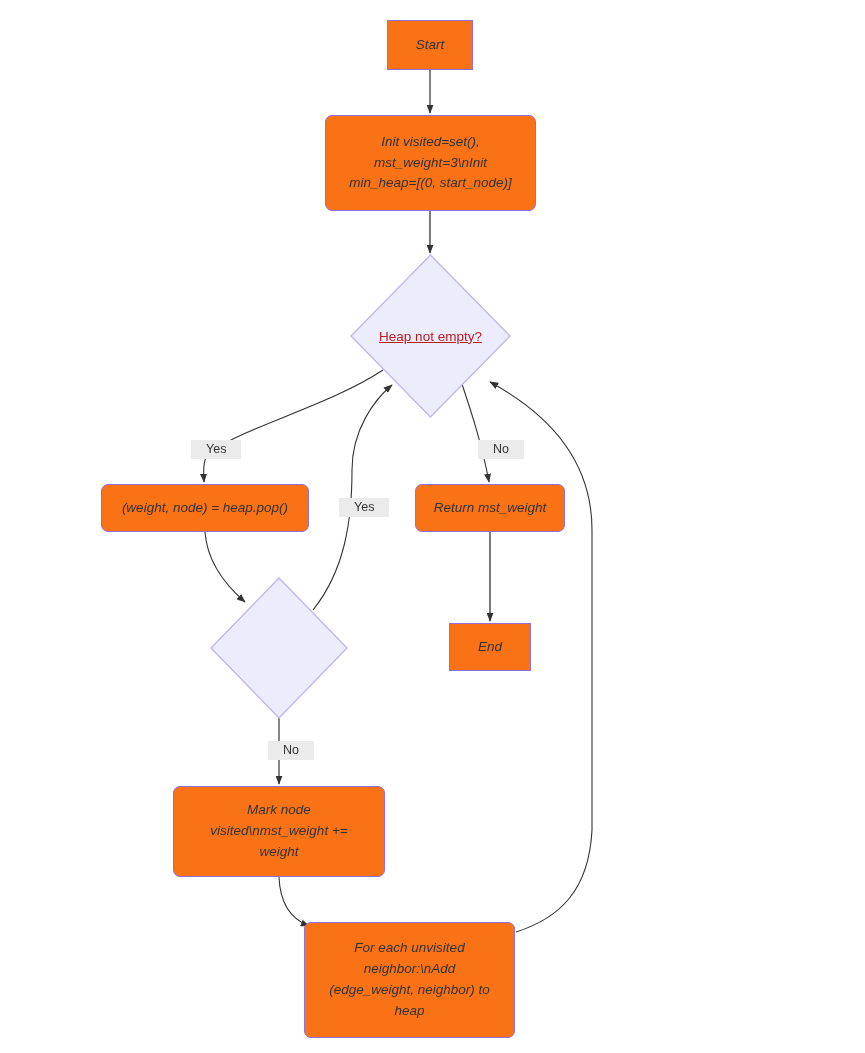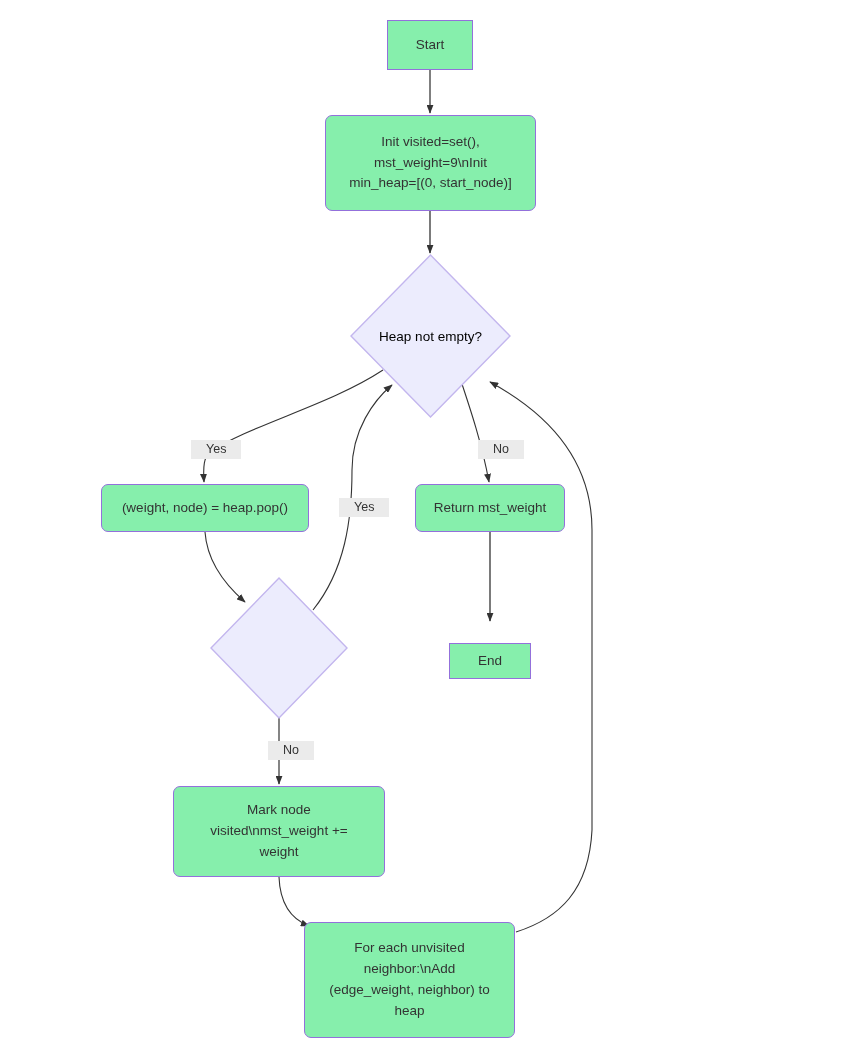--- a/index.html
+++ b/index.html
@@ -20,51 +20,53 @@
   #edge-layer {
     position: absolute;
     left: 0;
     top: 0;
     width: 865px;
     height: 1053px;
   }
   .node {
     position: absolute;
     box-sizing: border-box;
-    background: #86efac;
+    background: #f97316;
     border: 1.6px solid #9370db;
     color: #333333;
     font-size: 13.5px;
     line-height: 1.55;
     text-align: center;
     display: flex;
     align-items: center;
     justify-content: center;
     padding: 4px 8px;
     white-space: pre-line;
+    font-style: italic;
   }
   .node.terminal {
     border-radius: 0;
   }
   .node.process {
     border-radius: 7px;
   }
   .diamond-label {
     position: absolute;
     left: 0;
     top: 0;
     width: 100%;
     height: 100%;
     display: flex;
     align-items: center;
     justify-content: center;
-    color: #000000;
+    color: #b91c1c;
     font-size: 13.5px;
     text-align: center;
     pointer-events: none;
+    text-decoration: underline;
   }
   .edge-label {
     position: absolute;
     background: #ebebeb;
     color: #333333;
     font-size: 12.5px;
     line-height: 1.2;
     padding: 2px 15px;
     white-space: nowrap;
   }
@@ -105,38 +107,38 @@
 
     <polygon points="279,578 347,648 279,718 211,648" fill="#ececfd" stroke="#c3b6ee" stroke-width="1.4"></polygon>
   </svg>
 
   <div class="node terminal" style="left:387px; top:20px; width:86px; height:50px;">
     <span>Start</span>
   </div>
 
   <div class="node process" style="left:325px; top:115px; width:211px; height:96px;">
     <span>Init visited=set(),
-mst_weight=9\nInit
+mst_weight=3\nInit
 min_heap=[(0, start_node)]</span>
   </div>
 
   <div class="diamond-label" style="left:351px; top:255px; width:159px; height:162px;">
     <span>Heap not empty?</span>
   </div>
 
   <div class="node process" style="left:101px; top:484px; width:208px; height:48px;">
     <span>(weight, node) = heap.pop()</span>
   </div>
 
   <div class="node process" style="left:415px; top:484px; width:150px; height:48px;">
     <span>Return mst_weight</span>
   </div>
 
 
-  <div class="node terminal" style="left:449px; top:623px; width:82px; height:36px;margin-top:20px;">
+  <div class="node terminal" style="left:449px; top:623px; width:82px; height:48px;">
     <span>End</span>
   </div>
 
   <div class="node process" style="left:304px; top:922px; width:211px; height:116px;">
     <span>For each unvisited
 neighbor:\nAdd
 (edge_weight, neighbor) to
 heap</span>
   </div>
 

